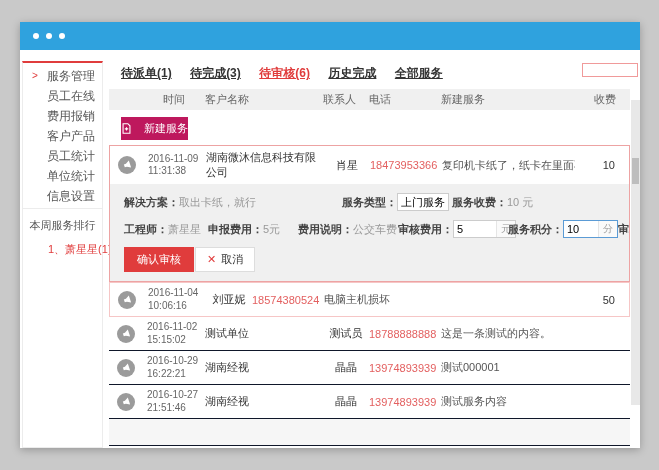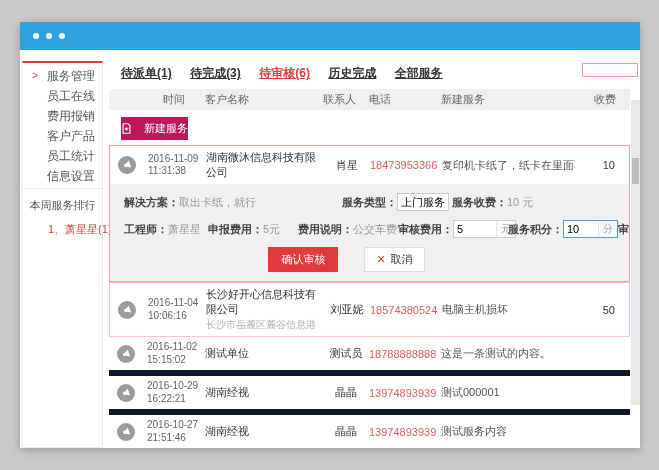--- a/index.html
+++ b/index.html
@@ -36,21 +36,21 @@
   .col-time { width:62px; flex:none; text-align:center; }
   .col-customer { width:118px; flex:none; }
   .col-contact { width:46px; flex:none; }
   .col-phone { width:72px; flex:none; }
   .col-content { flex:1; min-width:0; }
   .col-fee { width:54px; flex:none; text-align:right; padding-right:14px; }
 
   .new-btn { display:inline-flex; align-items:center; gap:12px; margin:7px 0 5px 12px; background:#be185d; color:#fff; font-size:11px; padding:4px 0; border:none; cursor:pointer; }
 
   .rows { }
-  .row { display:flex; align-items:center; font-size:11px; border-bottom:6px solid #0f172a; padding:4px 0; margin-right:10px; min-height:27px; cursor:pointer; }
+  .row { display:flex; align-items:center; font-size:11px; border-bottom:1px solid #0f172a; padding:4px 0; margin-right:10px; min-height:27px; cursor:pointer; }
   .row.bordered { border:1px solid #f6c6c6; }
   .row.shaded { background:#f6f6f6; }
   .svc-icon { width:18px; height:18px; border-radius:50%; background:#9b9b9b; display:flex; align-items:center; justify-content:center; margin-left:8px; flex:none; }
   .cell-time { font-size:10px; color:#666; line-height:1.25; text-align:left; padding-left:4px; }
   .cust-name { color:#333; }
   .cust-addr { color:#b0b0b0; font-size:10px; margin-top:1px; }
   .cell-contact { color:#333;text-align:center; }
   .cell-phone { color:#e36060; }
   .cell-content { color:#555; white-space:nowrap; overflow:hidden; display:flex; align-items:center; gap:3px; }
   .cell-fee { color:#333; }
@@ -67,21 +67,21 @@
   .w64 { width:84px; flex:none; }
   .w90 { width:90px; flex:none; }
   .w100 { width:100px; flex:none; }
   .w110 { width:110px; flex:none; }
   .type-input { width:52px; height:18px; border:1px solid #ccc; font-size:11px; padding:0 3px; background:#fff; outline:none; }
   .igroup { display:inline-flex; align-items:center; border:1px solid #ccc; background:#fff; height:18px; }
   .igroup input { border:none; outline:none; width:34px; height:16px; font-size:11px; padding:0 3px; }
   .igroup .suffix { padding:0 4px; color:#999; font-size:10px; border-left:1px solid #e5e5e5; background:#fafafa; height:100%; display:flex; align-items:center; }
   .igroup.wide input { width:42px; }
   .igroup.focused { border-color:#5b9bd5; }
-  .fbuttons { display:flex; justify-content:center; gap:26px; margin:3px 60px 2px 0; }
+  .fbuttons { display:flex; justify-content:flex-start; gap:1px; margin:3px 60px 2px 0; }
   .btn-confirm { background:#e03c3c; color:#fff; font-size:11px; padding:5px 13px; border:none; cursor:pointer; }
   .btn-cancel { background:#fff; border:1px solid #ddd; font-size:11px; padding:4px 11px; color:#333; display:inline-flex; align-items:center; gap:5px; cursor:pointer; }
   .btn-cancel .x { color:#e03c3c; font-size:11px; }
 
   
   .scrollbar { position:absolute; right:0; top:50px; width:9px; height:305px; background:#e8e8e8; }
   .scroll-thumb { position:absolute; left:1px; top:58px; width:7px; height:26px; background:#bdbdbd; cursor:pointer; }
 </style>
 </head>
 <body>
@@ -96,20 +96,21 @@
   <div class="wbody">
 
     <div class="sidebar">
       <div class="side-box">
         <div class="menu">
           <div class="menu-item active"><span class="arrow">&gt;</span><span>服务管理</span></div>
           <div class="menu-item"><span>员工在线</span></div>
           <div class="menu-item"><span>费用报销</span></div>
           <div class="menu-item"><span>客户产品</span></div>
           <div class="menu-item"><span>员工统计</span></div>
+          <div class="menu-item"><span>单位统计</span></div>
           <div class="menu-item"><span>信息设置</span></div>
         </div>
         <div class="side-divider"></div>
         <div class="rank-title">本周服务排行</div>
         <div class="rank-item">
           <svg width="9" height="12" viewBox="0 0 9 12">
               <rect x="2.6" y="0" width="3.8" height="5.5" fill="#e05a4e"></rect>
               <circle cx="4.5" cy="8" r="3.6" fill="#f3a73c" stroke="#d98d20" stroke-width="0.8"></circle>
             </svg>
           <span>1、萧星星(1)</span>
@@ -234,24 +235,20 @@
               <span class="svc-icon">
                 <svg width="10" height="10" viewBox="0 0 16 16" style="transform:rotate(-18deg)">
                   <path d="M13 2 L13 14 L7 10.5 H3.5 V5.5 H7 Z" fill="#fff"></path>
                 </svg>
               </span>
             </div>
           <div class="col-time cell-time">
               <div>2016-11-04</div>
               <div>10:06:16</div>
             </div>
-          <div class="col-customer">
-              <div class="cust-name">长沙好开心信息科技有限公司</div>
-              <div class="cust-addr">长沙市岳麓区麓谷信息港</div>
-            </div>
           <div class="col-contact cell-contact">刘亚妮</div>
           <div class="col-phone cell-phone">18574380524</div>
           <div class="col-content cell-content">
               <span>电脑主机损坏</span>
             </div>
           <div class="col-fee cell-fee">50</div>
         </div>
 
         <div class="row">
           <div class="col-icon">

